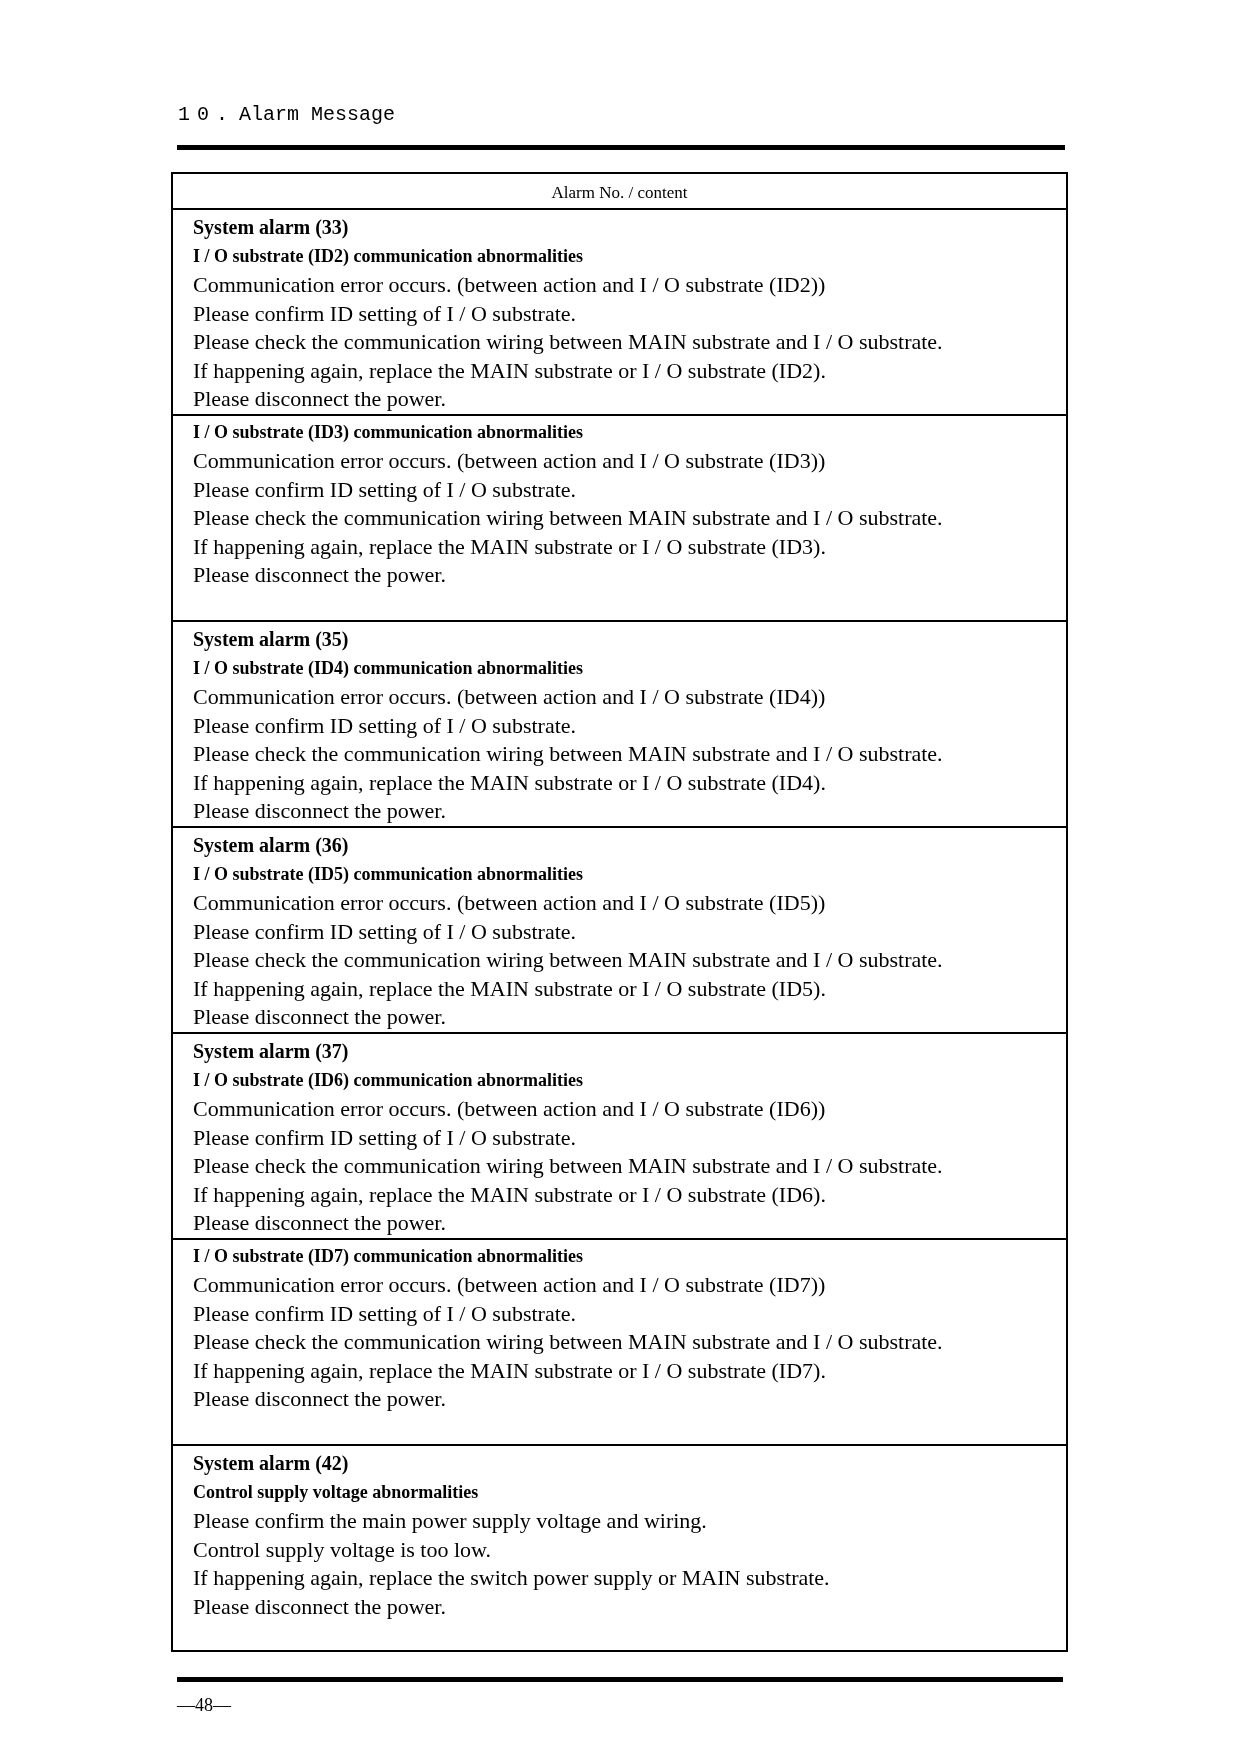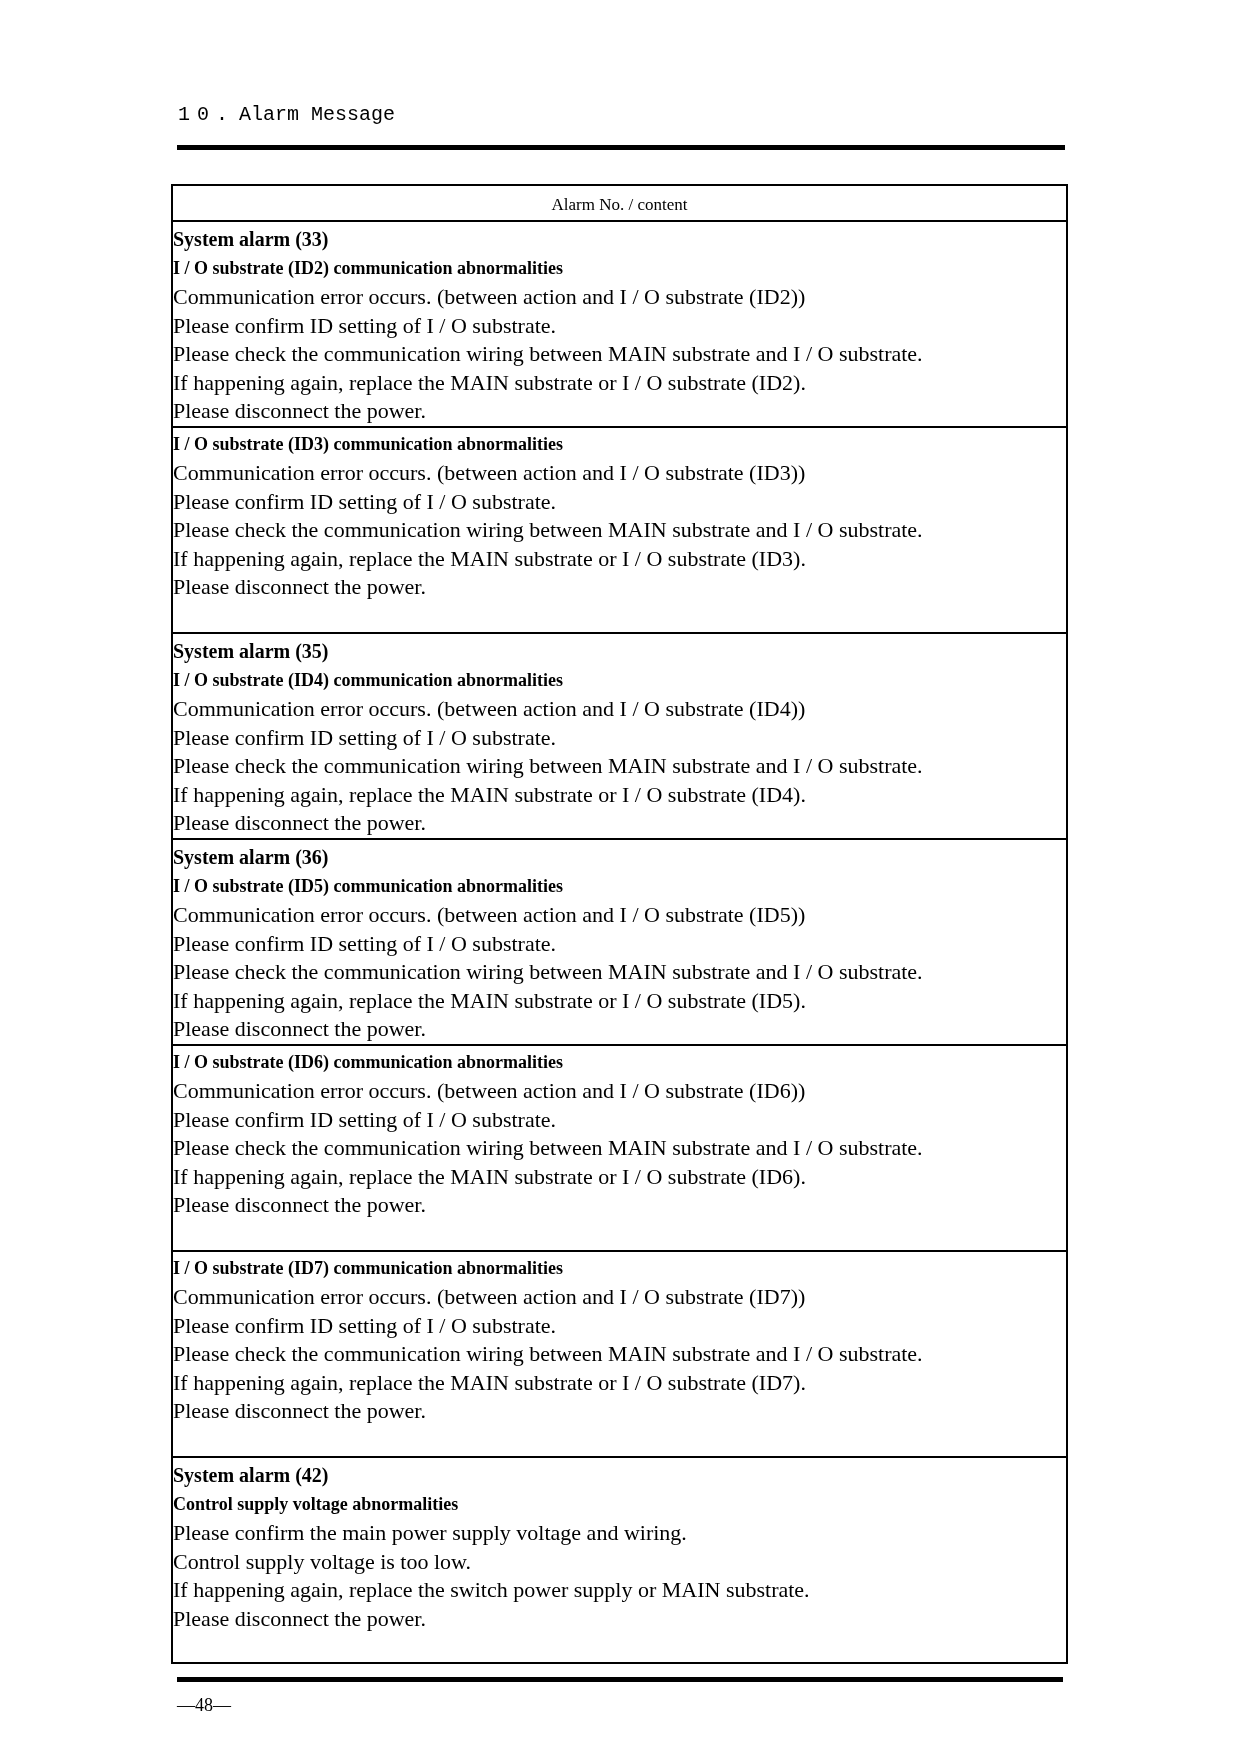--- a/index.html
+++ b/index.html
@@ -36,38 +36,38 @@
     top: 145px;
     width: 888px;
     height: 5px;
     background: #000000;
   }
 
   
   .alarm-table {
     position: absolute;
     left: 171px;
-    top: 184px;
+    top: 172px;
     width: 893px;
     border: 2px solid #000000;
     background: #ffffff;
   }
   .table-header {
     box-sizing: border-box;
     height: 34px;
     padding-top: 9px;
     text-align: center;
     font-size: 17px;
     line-height: 19px;
   }
   .section {
     box-sizing: border-box;
     border-top: 2px solid #000000;
     height: 206px;
-    padding: 2px 12px 0 0;
+    padding: 2px 12px 0 20px;
     overflow: hidden;
   }
   .sec-title {
     font-size: 20px;
     font-weight: bold;
     line-height: 30px;
     white-space: nowrap;
   }
   .sec-sub {
     font-size: 18px;
@@ -144,20 +144,21 @@
       <div class="sec-title">System alarm (36)</div>
       <div class="sec-sub">I / O substrate (ID5) communication abnormalities</div>
       <div class="sec-line">Communication error occurs. (between action and I / O substrate (ID5))</div>
       <div class="sec-line">Please confirm ID setting of I / O substrate.</div>
       <div class="sec-line">Please check the communication wiring between MAIN substrate and I / O substrate.</div>
       <div class="sec-line">If happening again, replace the MAIN substrate or I / O substrate (ID5).</div>
       <div class="sec-line">Please disconnect the power.</div>
     </div>
 
     <div class="section">
+      <div class="sec-title">System alarm (37)</div>
       <div class="sec-sub">I / O substrate (ID6) communication abnormalities</div>
       <div class="sec-line">Communication error occurs. (between action and I / O substrate (ID6))</div>
       <div class="sec-line">Please confirm ID setting of I / O substrate.</div>
       <div class="sec-line">Please check the communication wiring between MAIN substrate and I / O substrate.</div>
       <div class="sec-line">If happening again, replace the MAIN substrate or I / O substrate (ID6).</div>
       <div class="sec-line">Please disconnect the power.</div>
     </div>
 
     <div class="section">
       <div class="sec-sub">I / O substrate (ID7) communication abnormalities</div>

